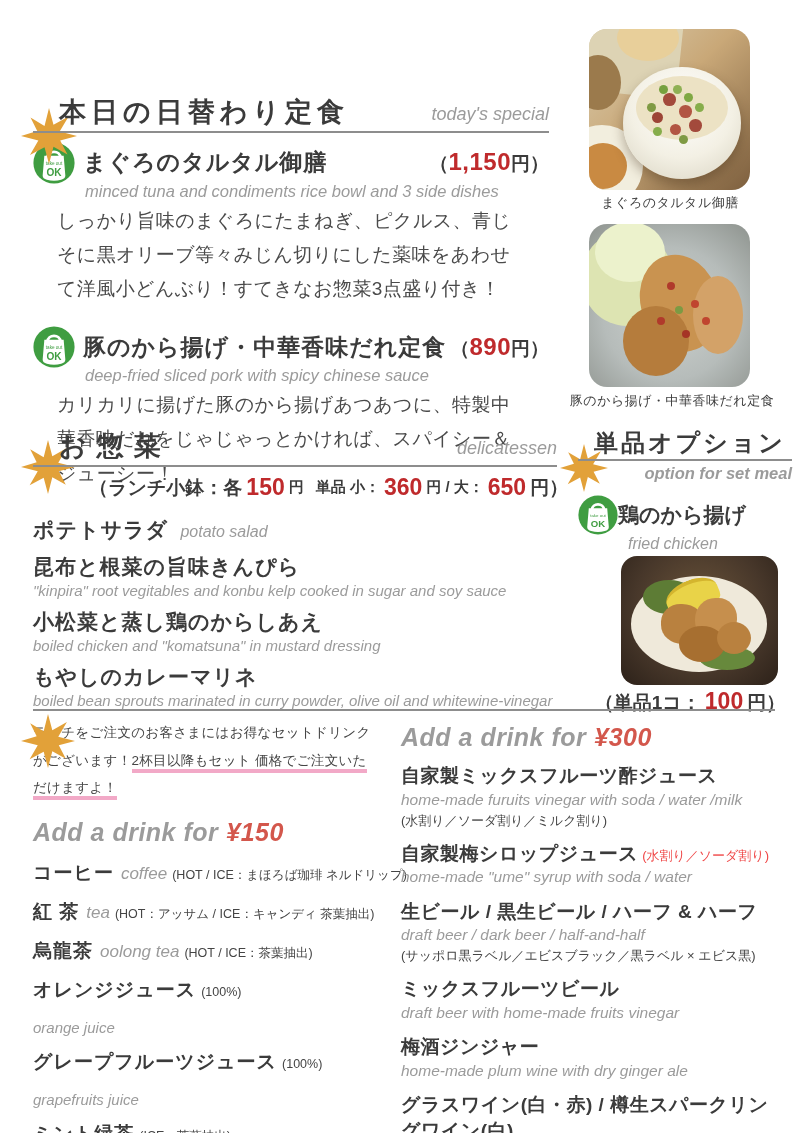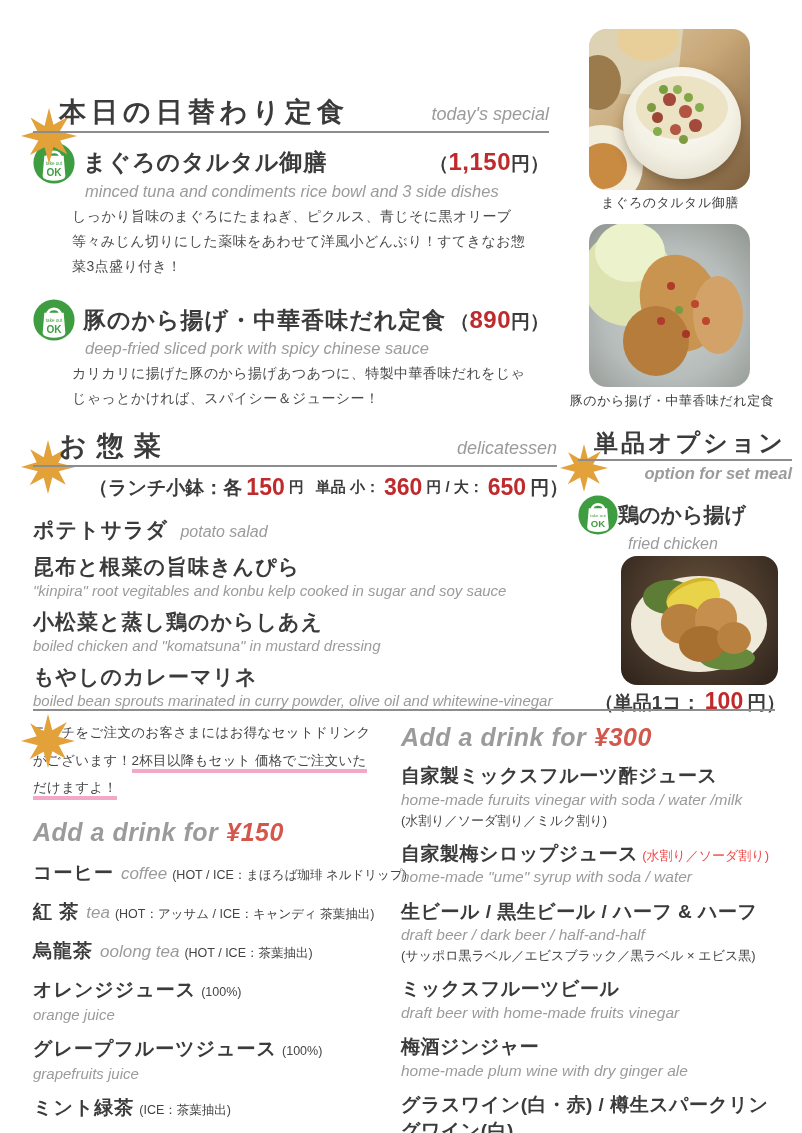--- a/index.html
+++ b/index.html
@@ -24,21 +24,21 @@
   #special .sec-en{font-size:18px;}
   #special .star{left:-12px;top:10px;width:56px;height:56px;}
   .sp-item{margin-top:9px;}
   .sp-row{display:flex;align-items:center;}
   .sp-row .okicon{width:42px;height:42px;flex:0 0 42px;}
   .sp-name{font-size:23px;font-weight:bold;letter-spacing:1px;margin-left:8px;white-space:nowrap;}
   .sp-price{margin-left:auto;white-space:nowrap;}
   .paren{font-size:19px;font-weight:bold;color:#3b3b3b;}
   .pnum{font-size:24px;font-weight:bold;color:#bf2a2c;letter-spacing:0.5px;}
   .sp-en{margin-left:52px;margin-top:-2px;font-size:16.5px;font-style:italic;color:#9b9b9b;}
-  .sp-desc{margin-left:39px;margin-top:3px;font-size:14px;line-height:1.8;color:#4a4a4a;letter-spacing:0.4px;width:460px;}
+  .sp-desc{margin-left:24px;margin-top:3px;font-size:19px;line-height:1.8;color:#4a4a4a;letter-spacing:0.4px;width:460px;}
 
   
   .photo{position:absolute;border-radius:18px;overflow:hidden;}
   .photo div{position:absolute;}
   .caption{position:absolute;font-size:13px;color:#3c3c3c;text-align:center;letter-spacing:0.5px;}
 
   #photo1{left:589px;top:29px;width:161px;height:161px;
     background:linear-gradient(135deg,#d9ccae 0%,#c9a878 45%,#7d5f3e 100%);}
   .p1-a{left:-18px;top:-30px;width:110px;height:95px;background:#ddd3b4;border-radius:16px;transform:rotate(6deg);}
   .p1-b{left:28px;top:-14px;width:62px;height:46px;background:#e8cf9a;border-radius:50%;}
@@ -120,21 +120,21 @@
   .pink{border-bottom:4px solid #f2a9c7;padding-bottom:1px;}
   .addheading{font-size:25px;font-weight:bold;font-style:italic;color:#9b9b9b;letter-spacing:0.5px;}
   .addheading .yen{color:#d3574c;margin-left:8px;}
   .dcol-left .addheading{margin-top:16px;}
   .dcol-right .addheading{margin-top:4px;}
 
   .dl-item{margin-top:13px;white-space:nowrap;}
   .dl-name{font-size:19px;font-weight:bold;color:#3b3b3b;letter-spacing:1px;}
   .dl-en{font-size:17px;font-style:italic;color:#9b9b9b;margin-left:7px;}
   .dl-note{font-size:12.5px;color:#444444;margin-left:5px;}
-  .dl-enb{font-size:15px;font-style:italic;color:#9b9b9b;margin-top:3px;white-space:normal;}
+  .dl-enb{font-size:15px;font-style:italic;color:#9b9b9b;margin-top:16px;white-space:normal;}
 
   .dr-item{margin-top:11px;}
   .dr-name{font-size:19px;font-weight:bold;color:#3b3b3b;letter-spacing:0.5px;line-height:1.35;}
   .dr-note-inline{font-size:13px;font-weight:normal;color:#ef4444;margin-left:4px;letter-spacing:0;}
   .dr-en{font-size:15.5px;font-style:italic;color:#9b9b9b;line-height:1.3;margin-top:1px;}
   .dr-note{font-size:13px;color:#444444;margin-top:2px;}
 </style>
 </head>
 <body>
 

